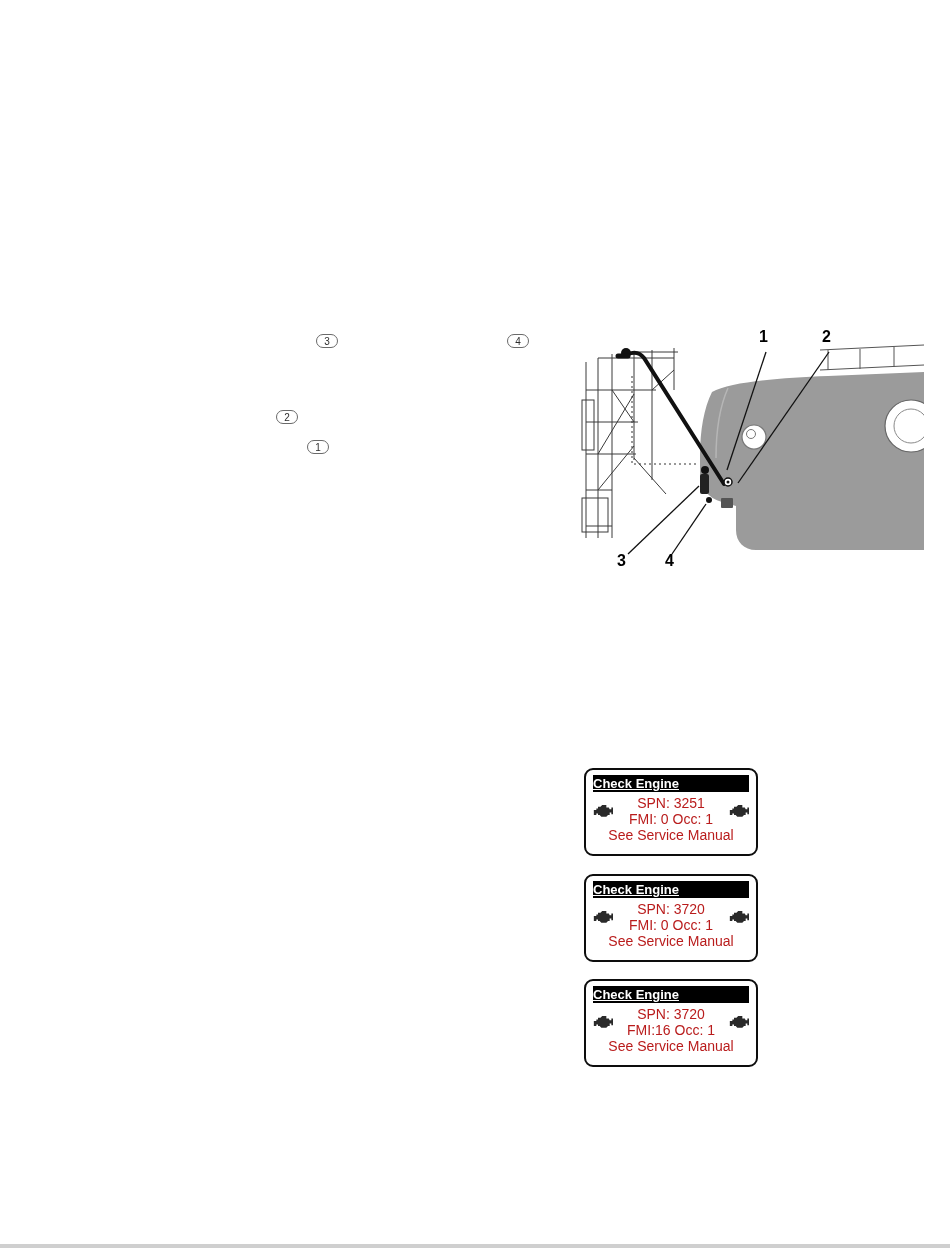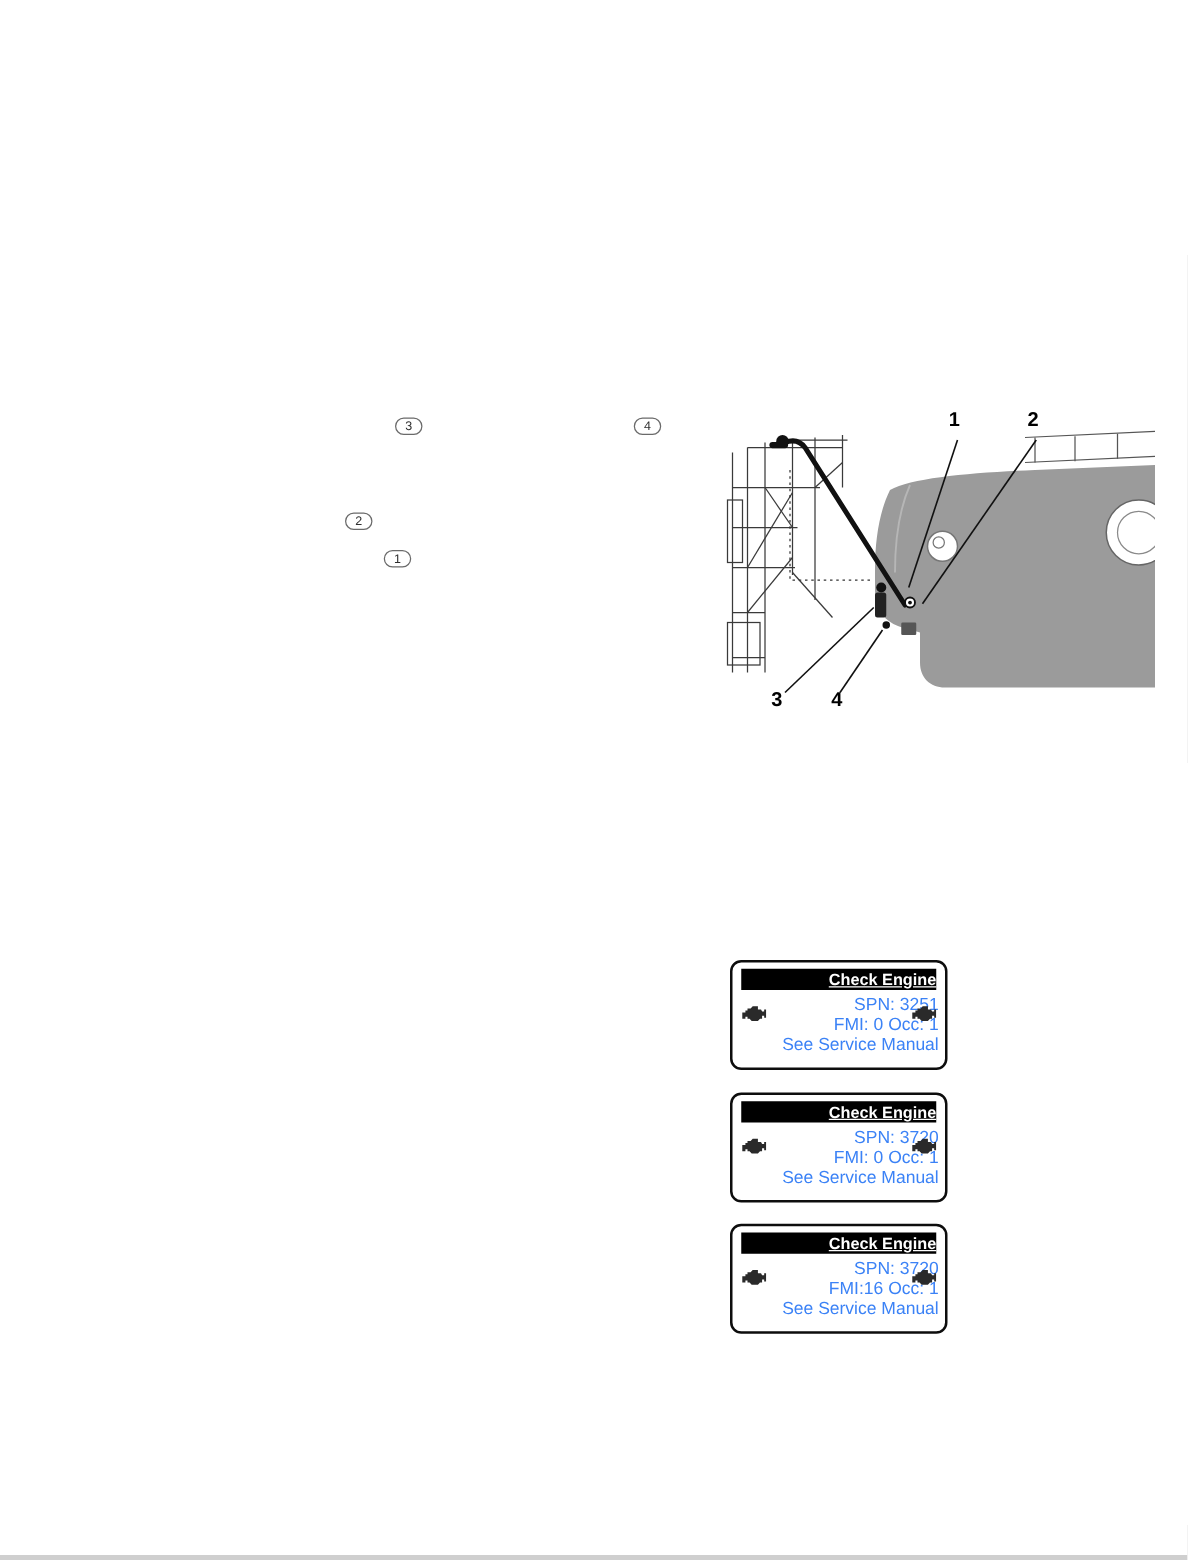--- a/index.html
+++ b/index.html
@@ -51,28 +51,28 @@
     box-sizing:border-box;
     padding:4px 5px 0 5px;
   }
   .display .hdr{
     background:#000;
     color:#fff;
     font-weight:bold;
     font-size:13px;
     height:17px;
     line-height:17px;
-    text-align:right;
+    text-align:left;
     margin:1px 2px 0 2px;
     text-decoration:underline;
   }
   .display .ln{
     font-size:14px;
-    color:#3b82f6;
-    text-align:right;
+    color:#b91c1c;
+    text-align:center;
     line-height:16px;
   }
   .display .ln1{margin-top:3px;}
   .display .eng{
     position:absolute;top:33px;width:20px;height:15px;
   }
   .display .eng.left{left:7px;}
   .display .eng.right{right:7px;}
 </style>
 </head>

